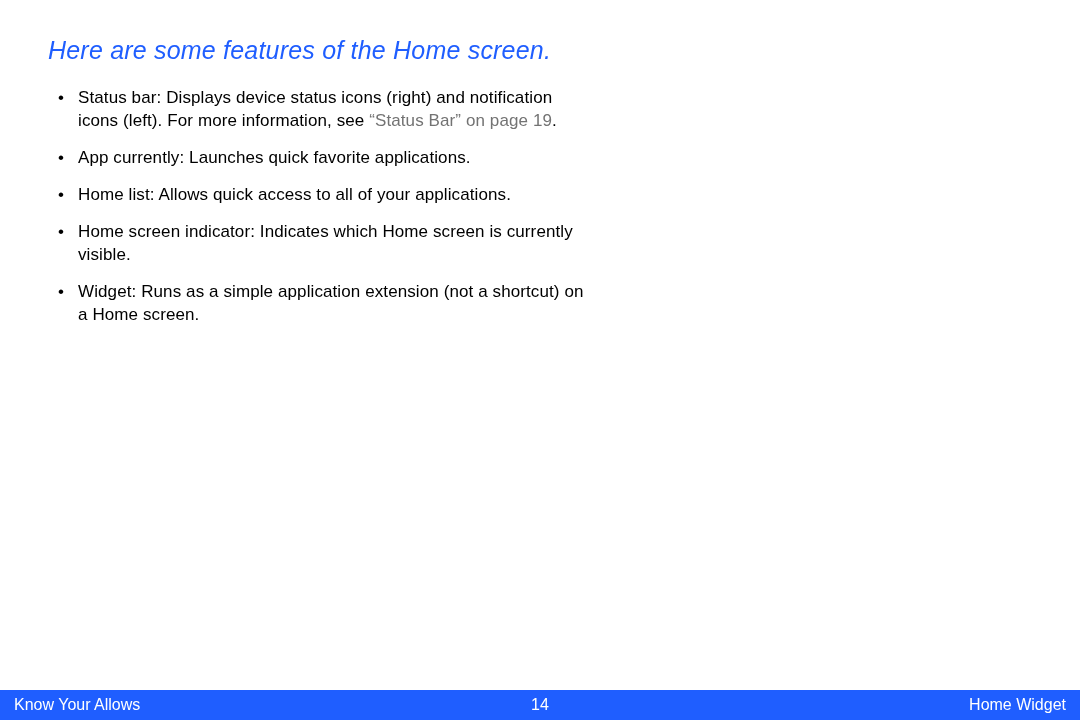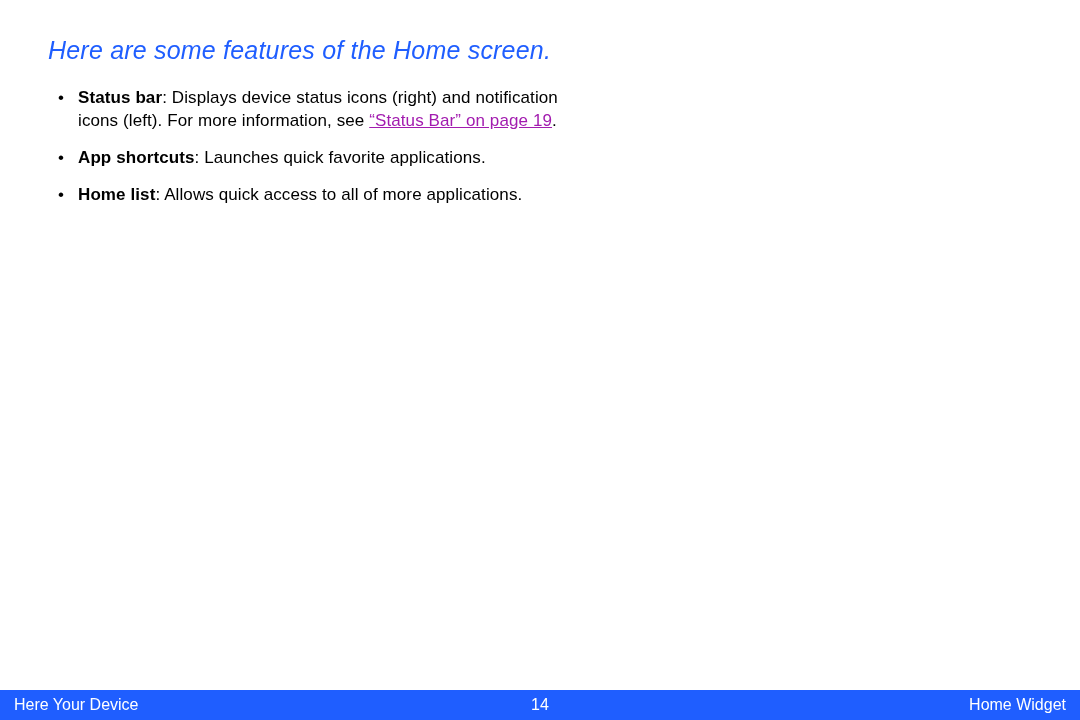--- a/index.html
+++ b/index.html
@@ -40,25 +40,24 @@
     }
     .feature-list li::before {
       content: "•";
       position: absolute;
       left: 10px;
       top: 0;
       font-size: 17px;
       color: #000;
     }
     .feature-term {
-      font-weight: 700;
+      font-weight: 400;
     }
     .link {
-      color: #a21caf;
-      text-decoration: underline;
+      color: #737373;
     }
     .footer {
       position: absolute;
       left: 0;
       bottom: 0;
       width: 1080px;
       height: 30px;
       background: #1f5eff;
       display: flex;
       align-items: center;
@@ -78,26 +77,32 @@
 
 <div class="page">
 
   <h1 class="heading">Here are some features of the Home screen.</h1>
 
   <ul class="feature-list">
     <li>
       <span class="feature-term">Status bar</span><span>: Displays device status icons (right) and notification icons (left). For more information, see </span><span class="link">“Status Bar” on page 19</span><span>.</span>
     </li>
     <li>
-      <span class="feature-term">App shortcuts</span><span>: Launches quick favorite applications.</span>
+      <span class="feature-term">App currently</span><span>: Launches quick favorite applications.</span>
     </li>
     <li>
-      <span class="feature-term">Home list</span><span>: Allows quick access to all of more applications.</span>
+      <span class="feature-term">Home list</span><span>: Allows quick access to all of your applications.</span>
+    </li>
+    <li>
+      <span class="feature-term">Home screen indicator</span><span>: Indicates which Home screen is currently visible.</span>
+    </li>
+    <li>
+      <span class="feature-term">Widget</span><span>: Runs as a simple application extension (not a shortcut) on a Home screen.</span>
     </li>
   </ul>
 
   <div class="footer">
-    <span>Here Your Device</span>
+    <span>Know Your Allows</span>
     <span class="center">14</span>
     <span>Home Widget</span>
   </div>
 
 </div>
 
 </body></html>

